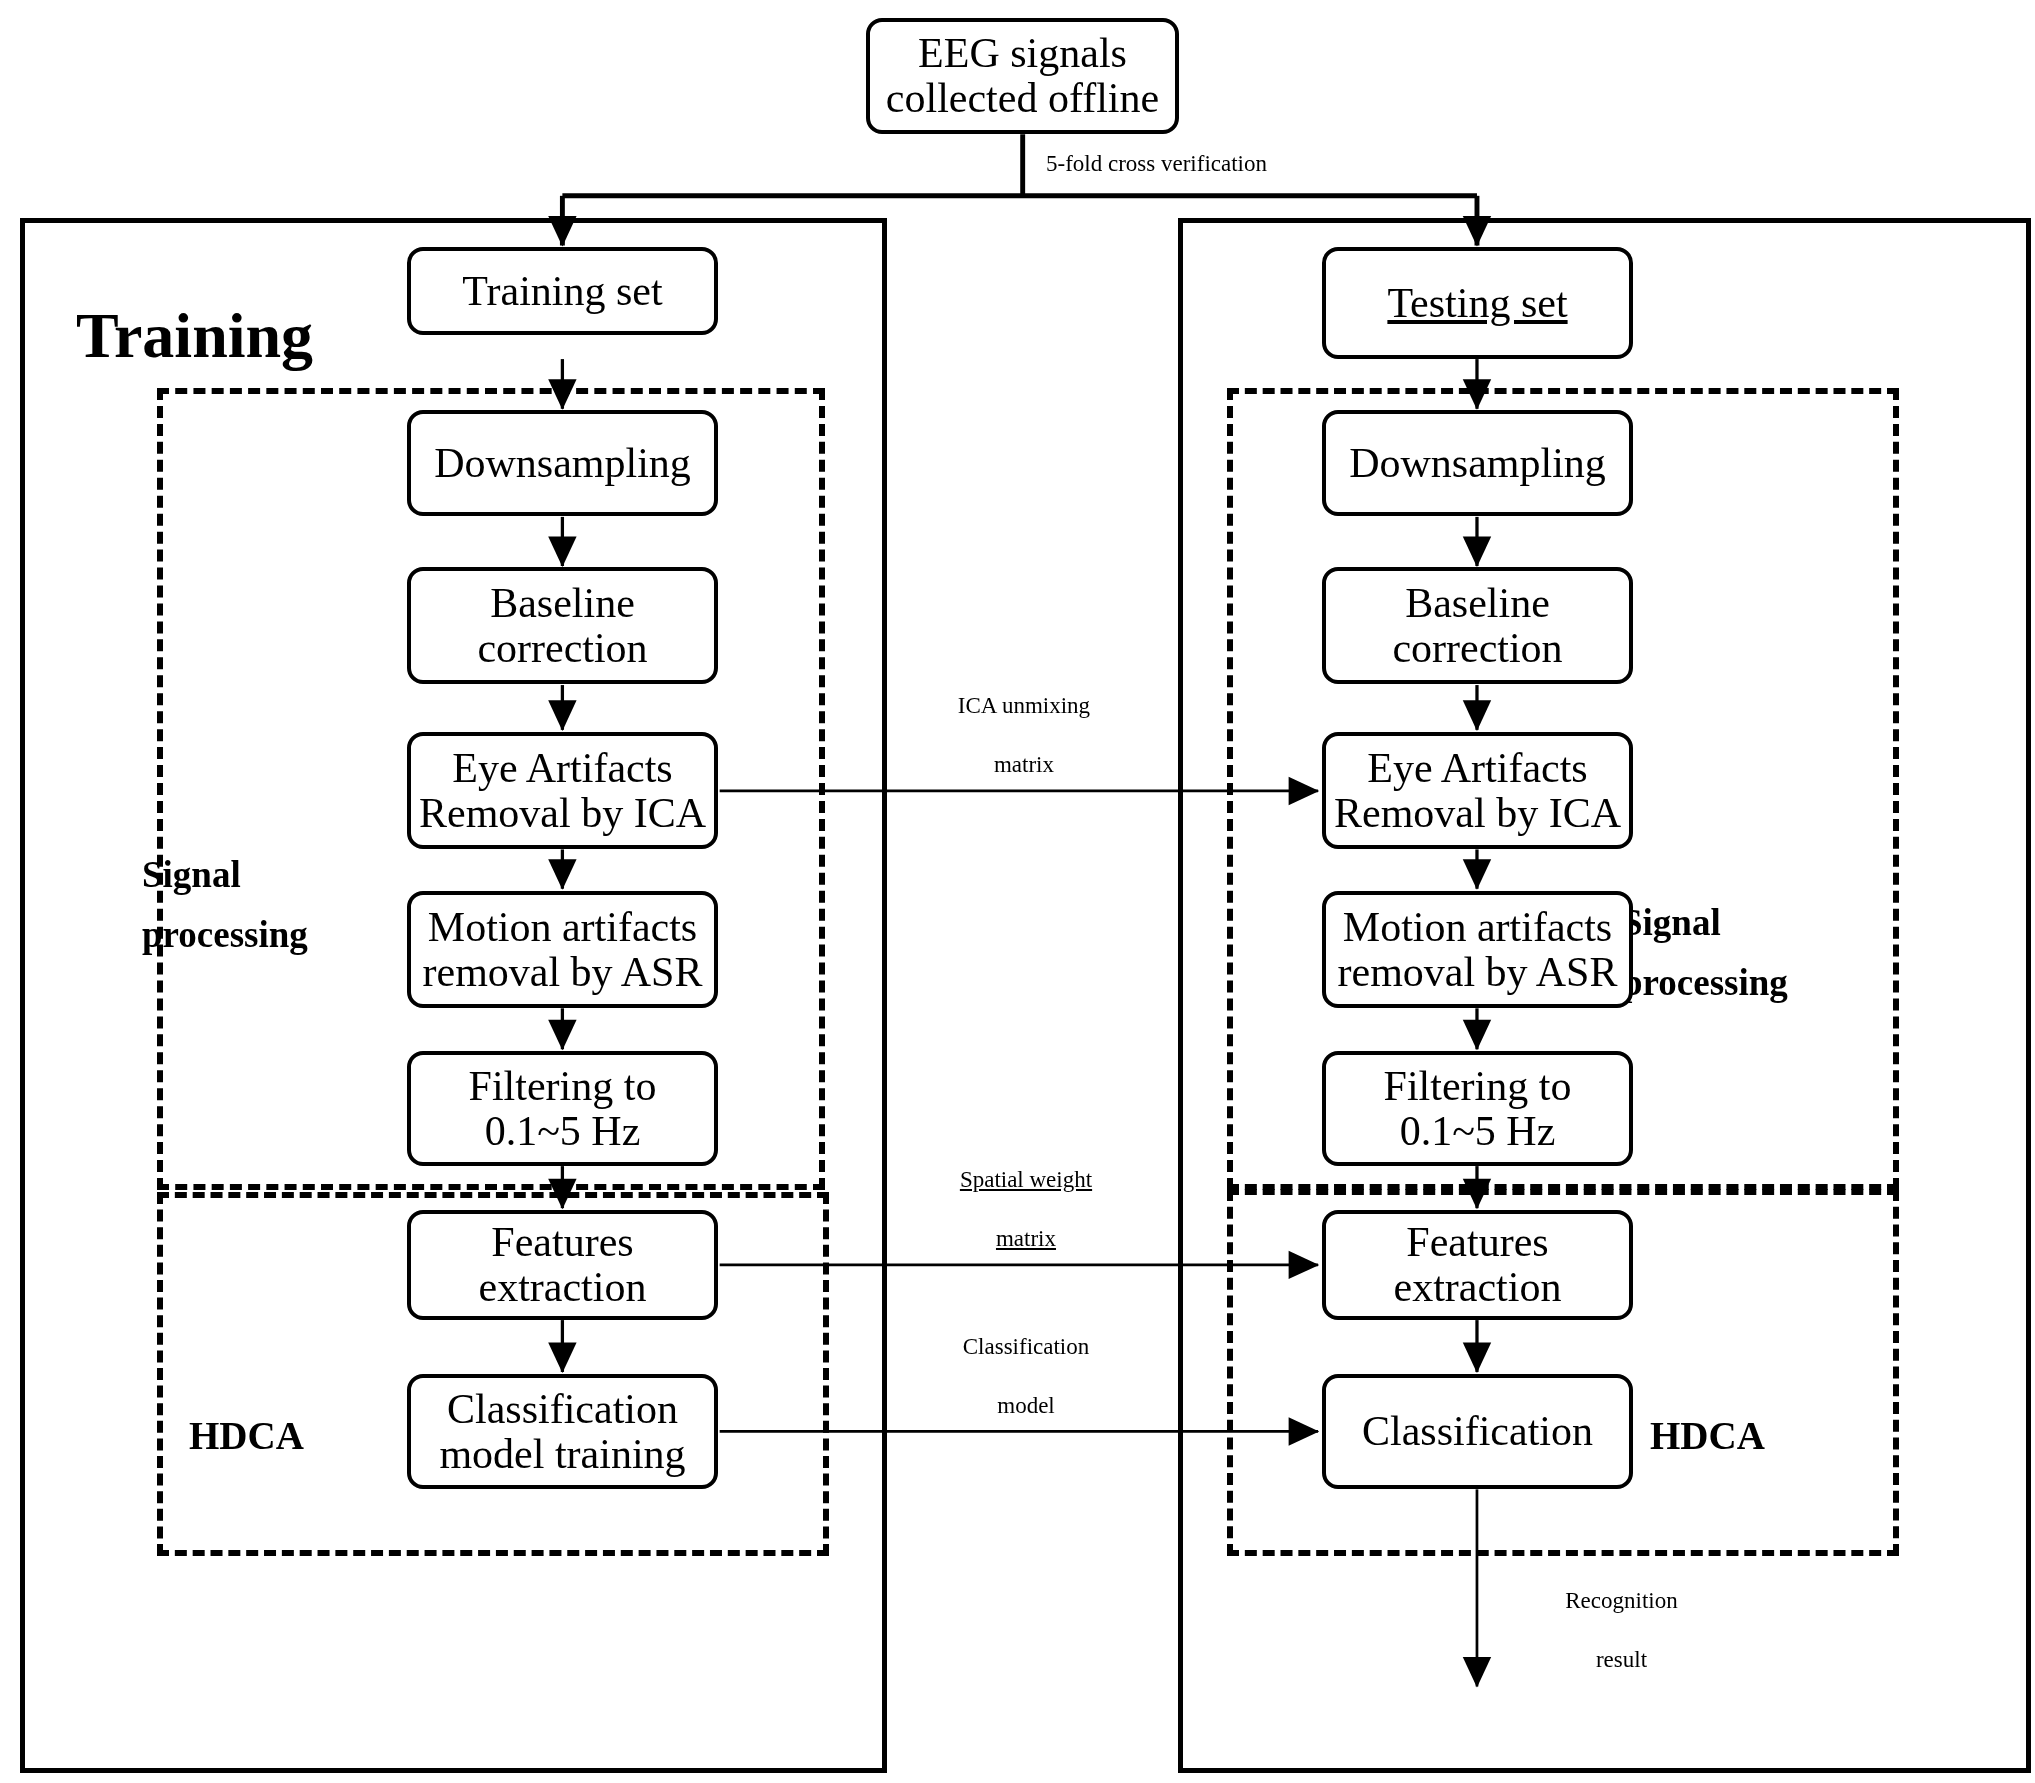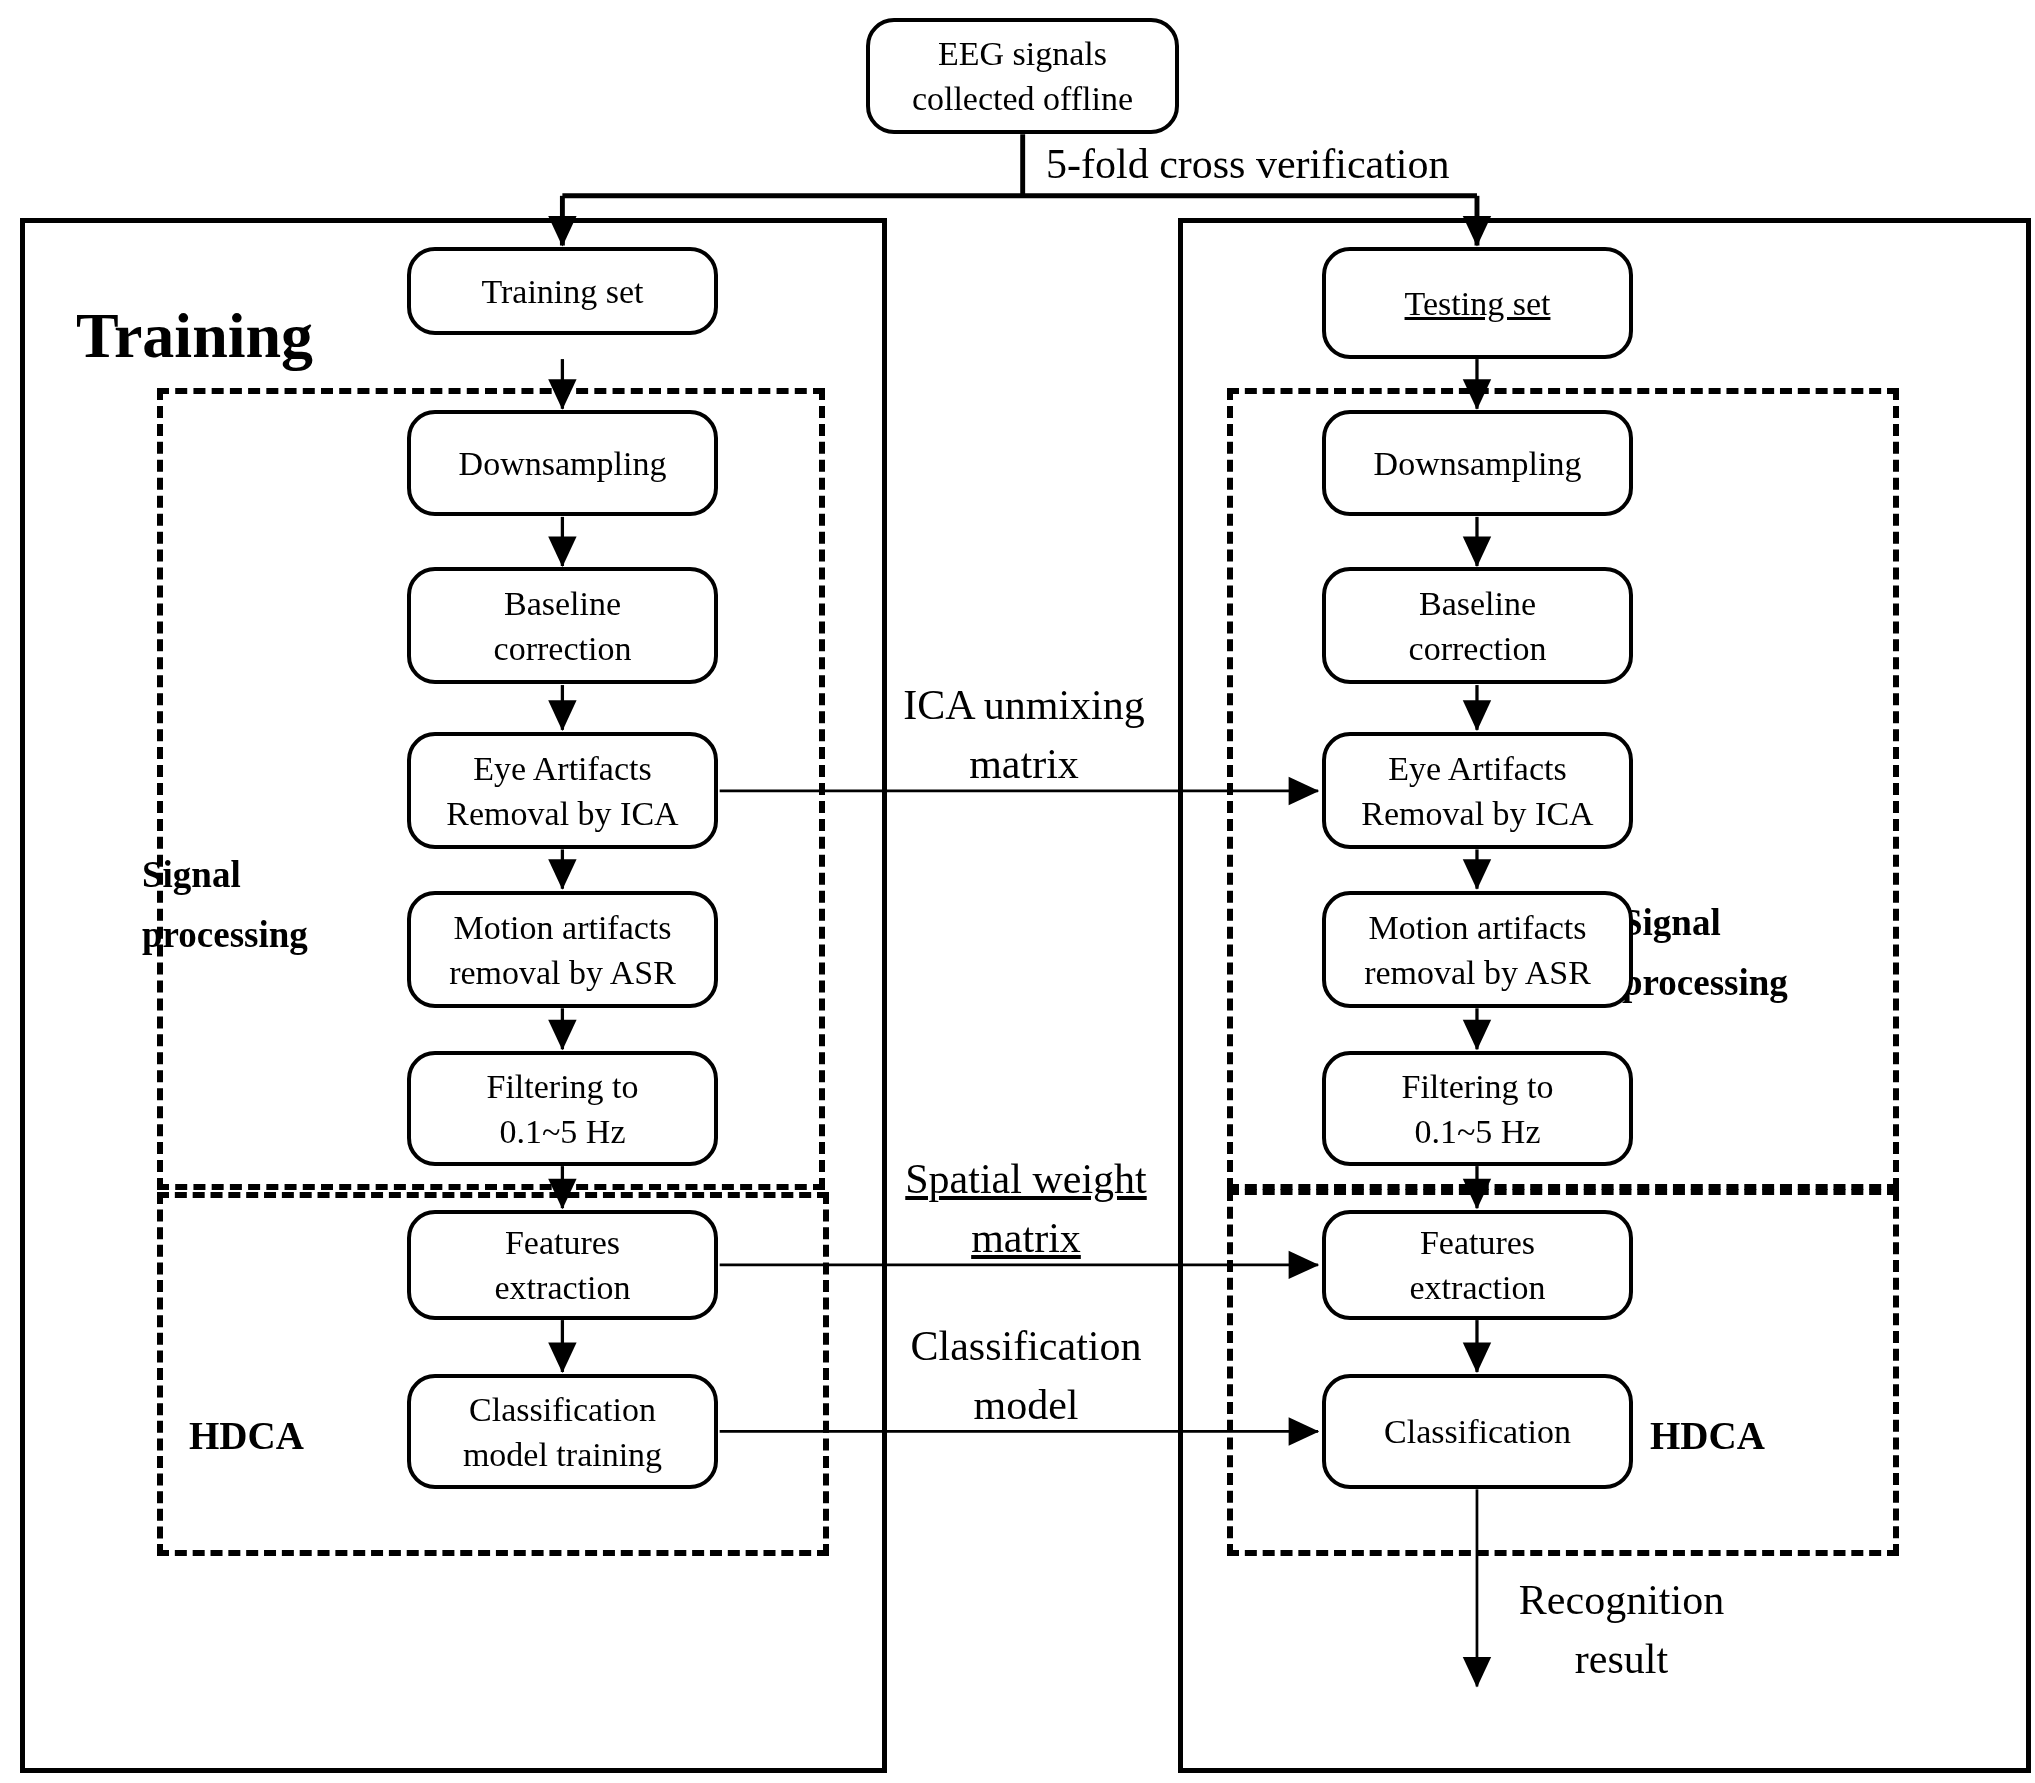--- a/index.html
+++ b/index.html
@@ -20,35 +20,35 @@
   .dashed{
     position:absolute;
     border:6px dashed #000;
     background:transparent;
     z-index:0;
   }
   .node{
     position:absolute;
     background:#fff;
     border:4.9px solid #000;
-    border-radius:28px;
+    border-radius:16px;
     box-sizing:border-box;
     display:flex;
     align-items:center;
     justify-content:center;
     text-align:center;
-    font-size:34px;
+    font-size:42px;
     line-height:45px;
     white-space:pre-line;
     z-index:2;
   }
   .lbl{
     position:absolute;
     text-align:center;
-    font-size:42px;
+    font-size:23px;
     line-height:59px;
     white-space:pre-line;
     z-index:1;
   }
   .lbl.left-align{text-align:left;}
   .blk-lbl{
     position:absolute;
     font-weight:bold;
     font-size:37px;
     line-height:60px;

